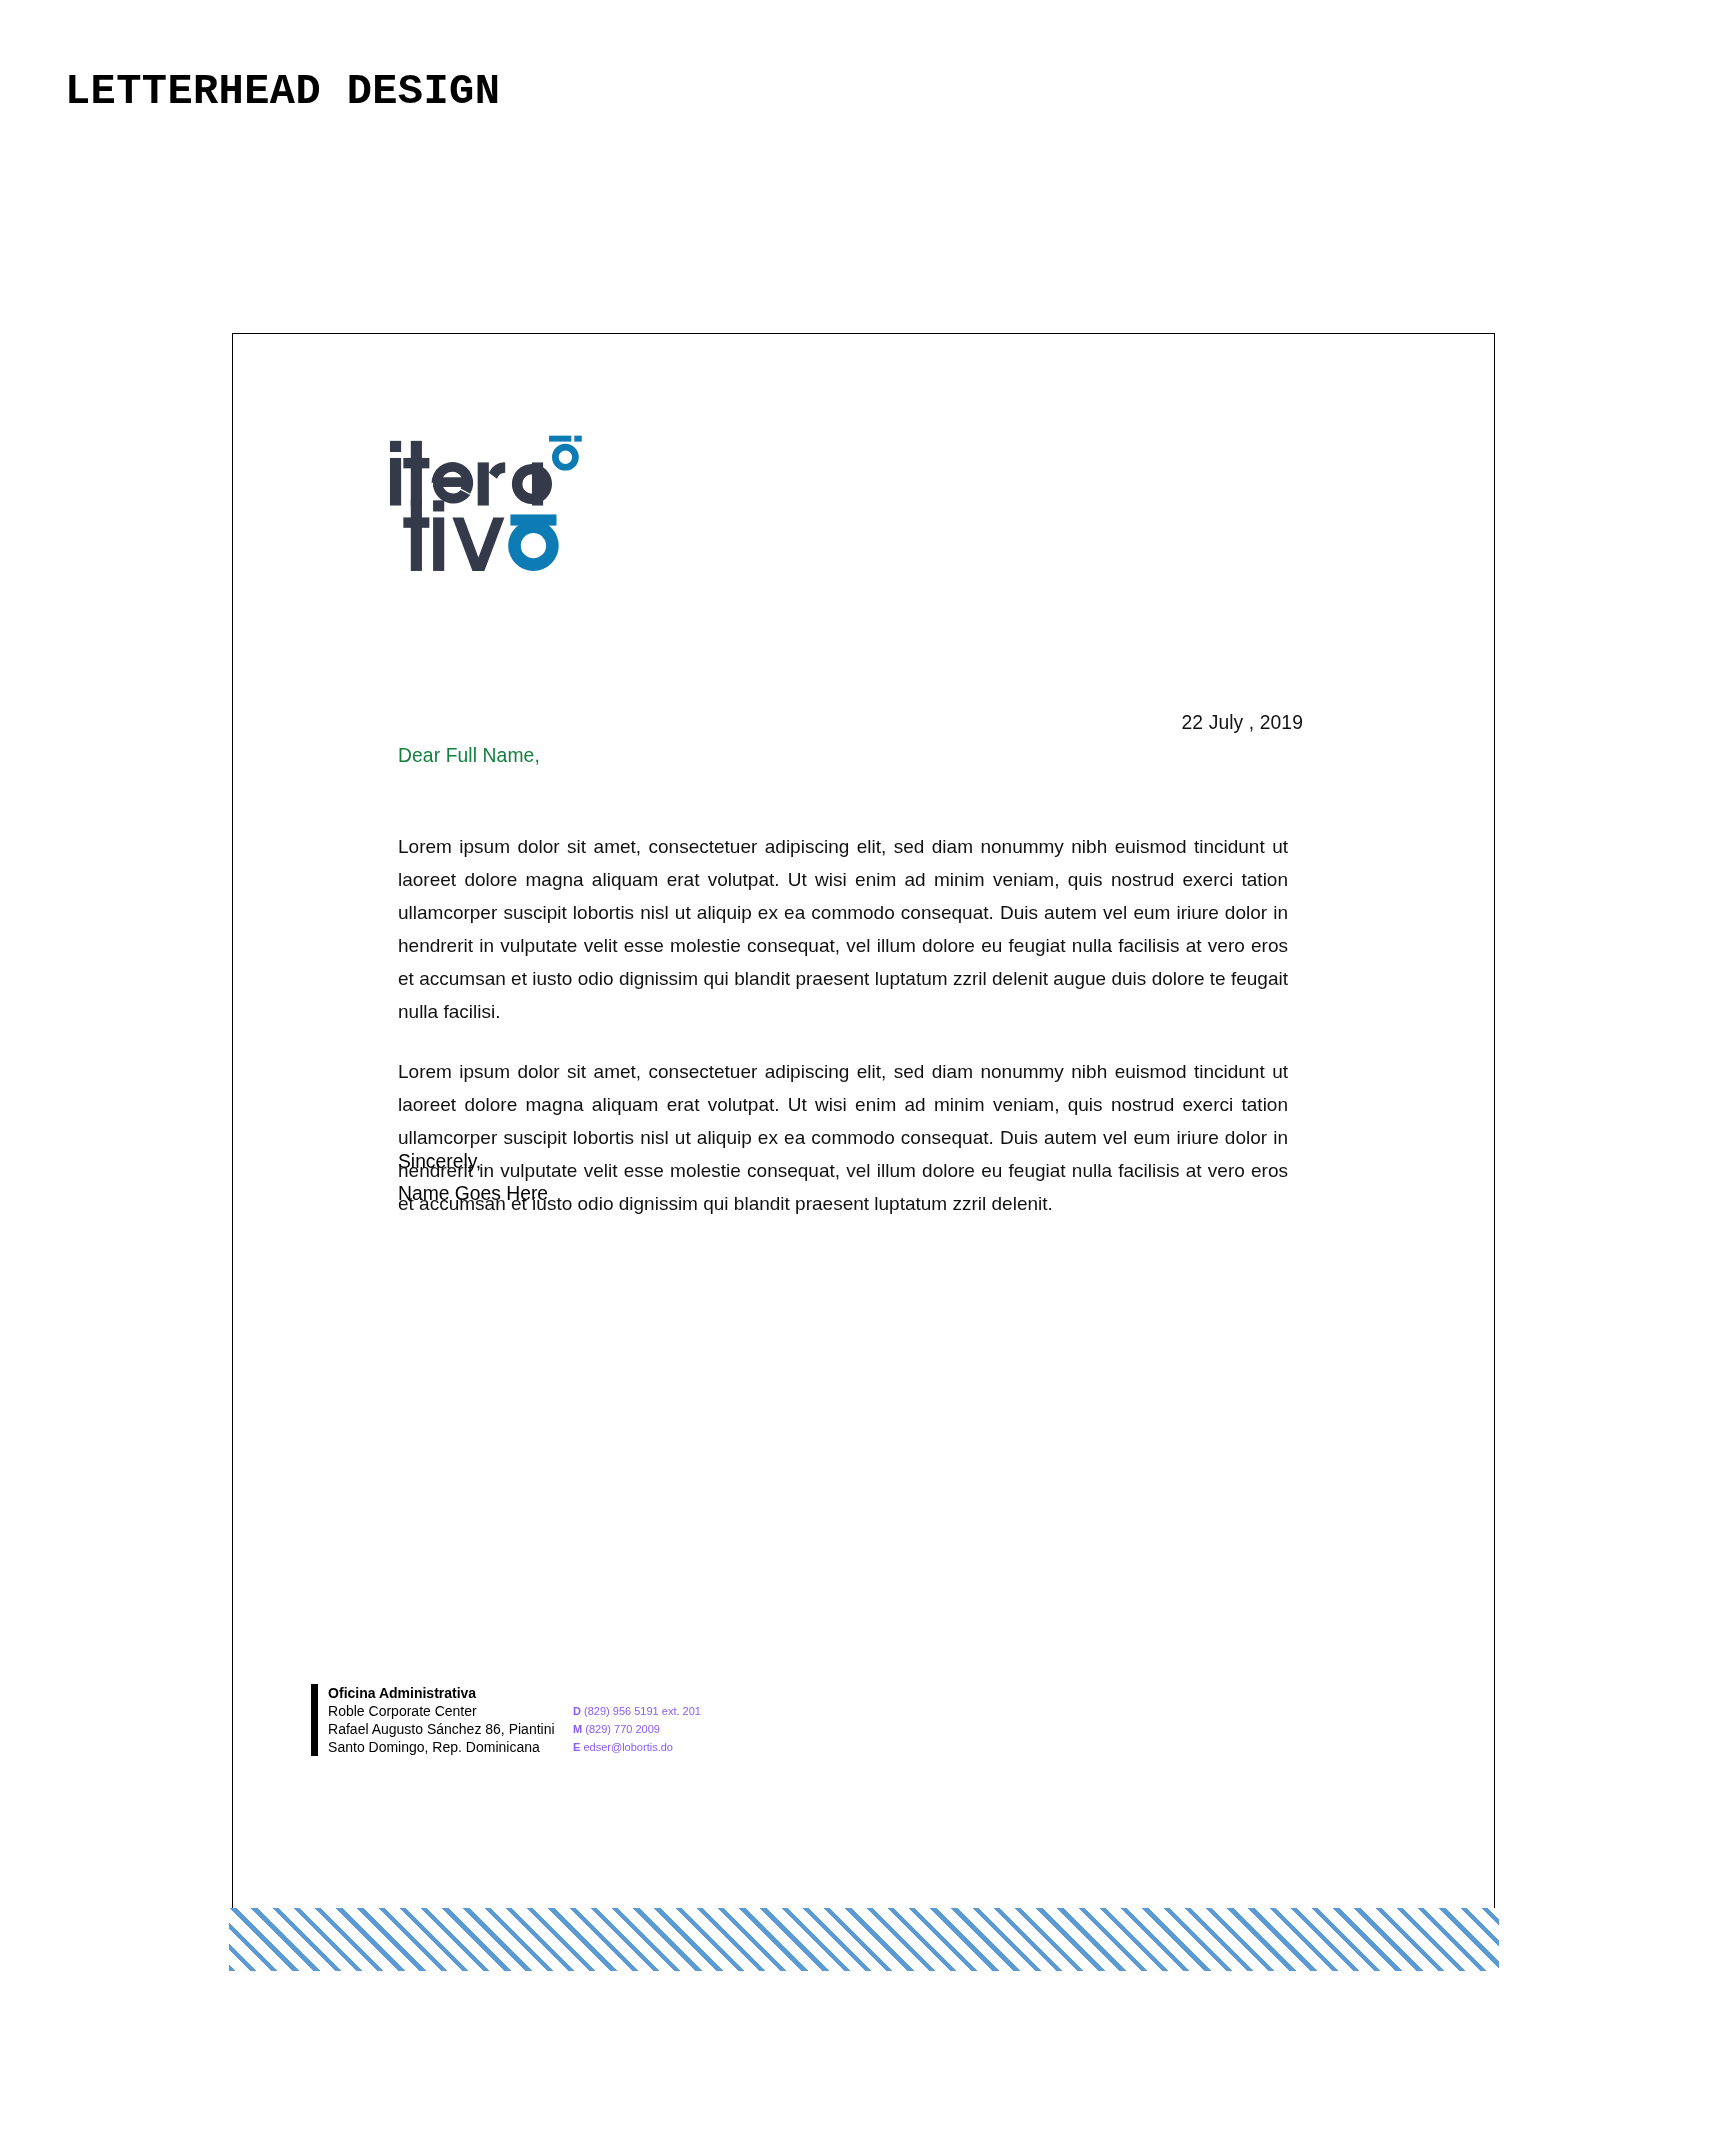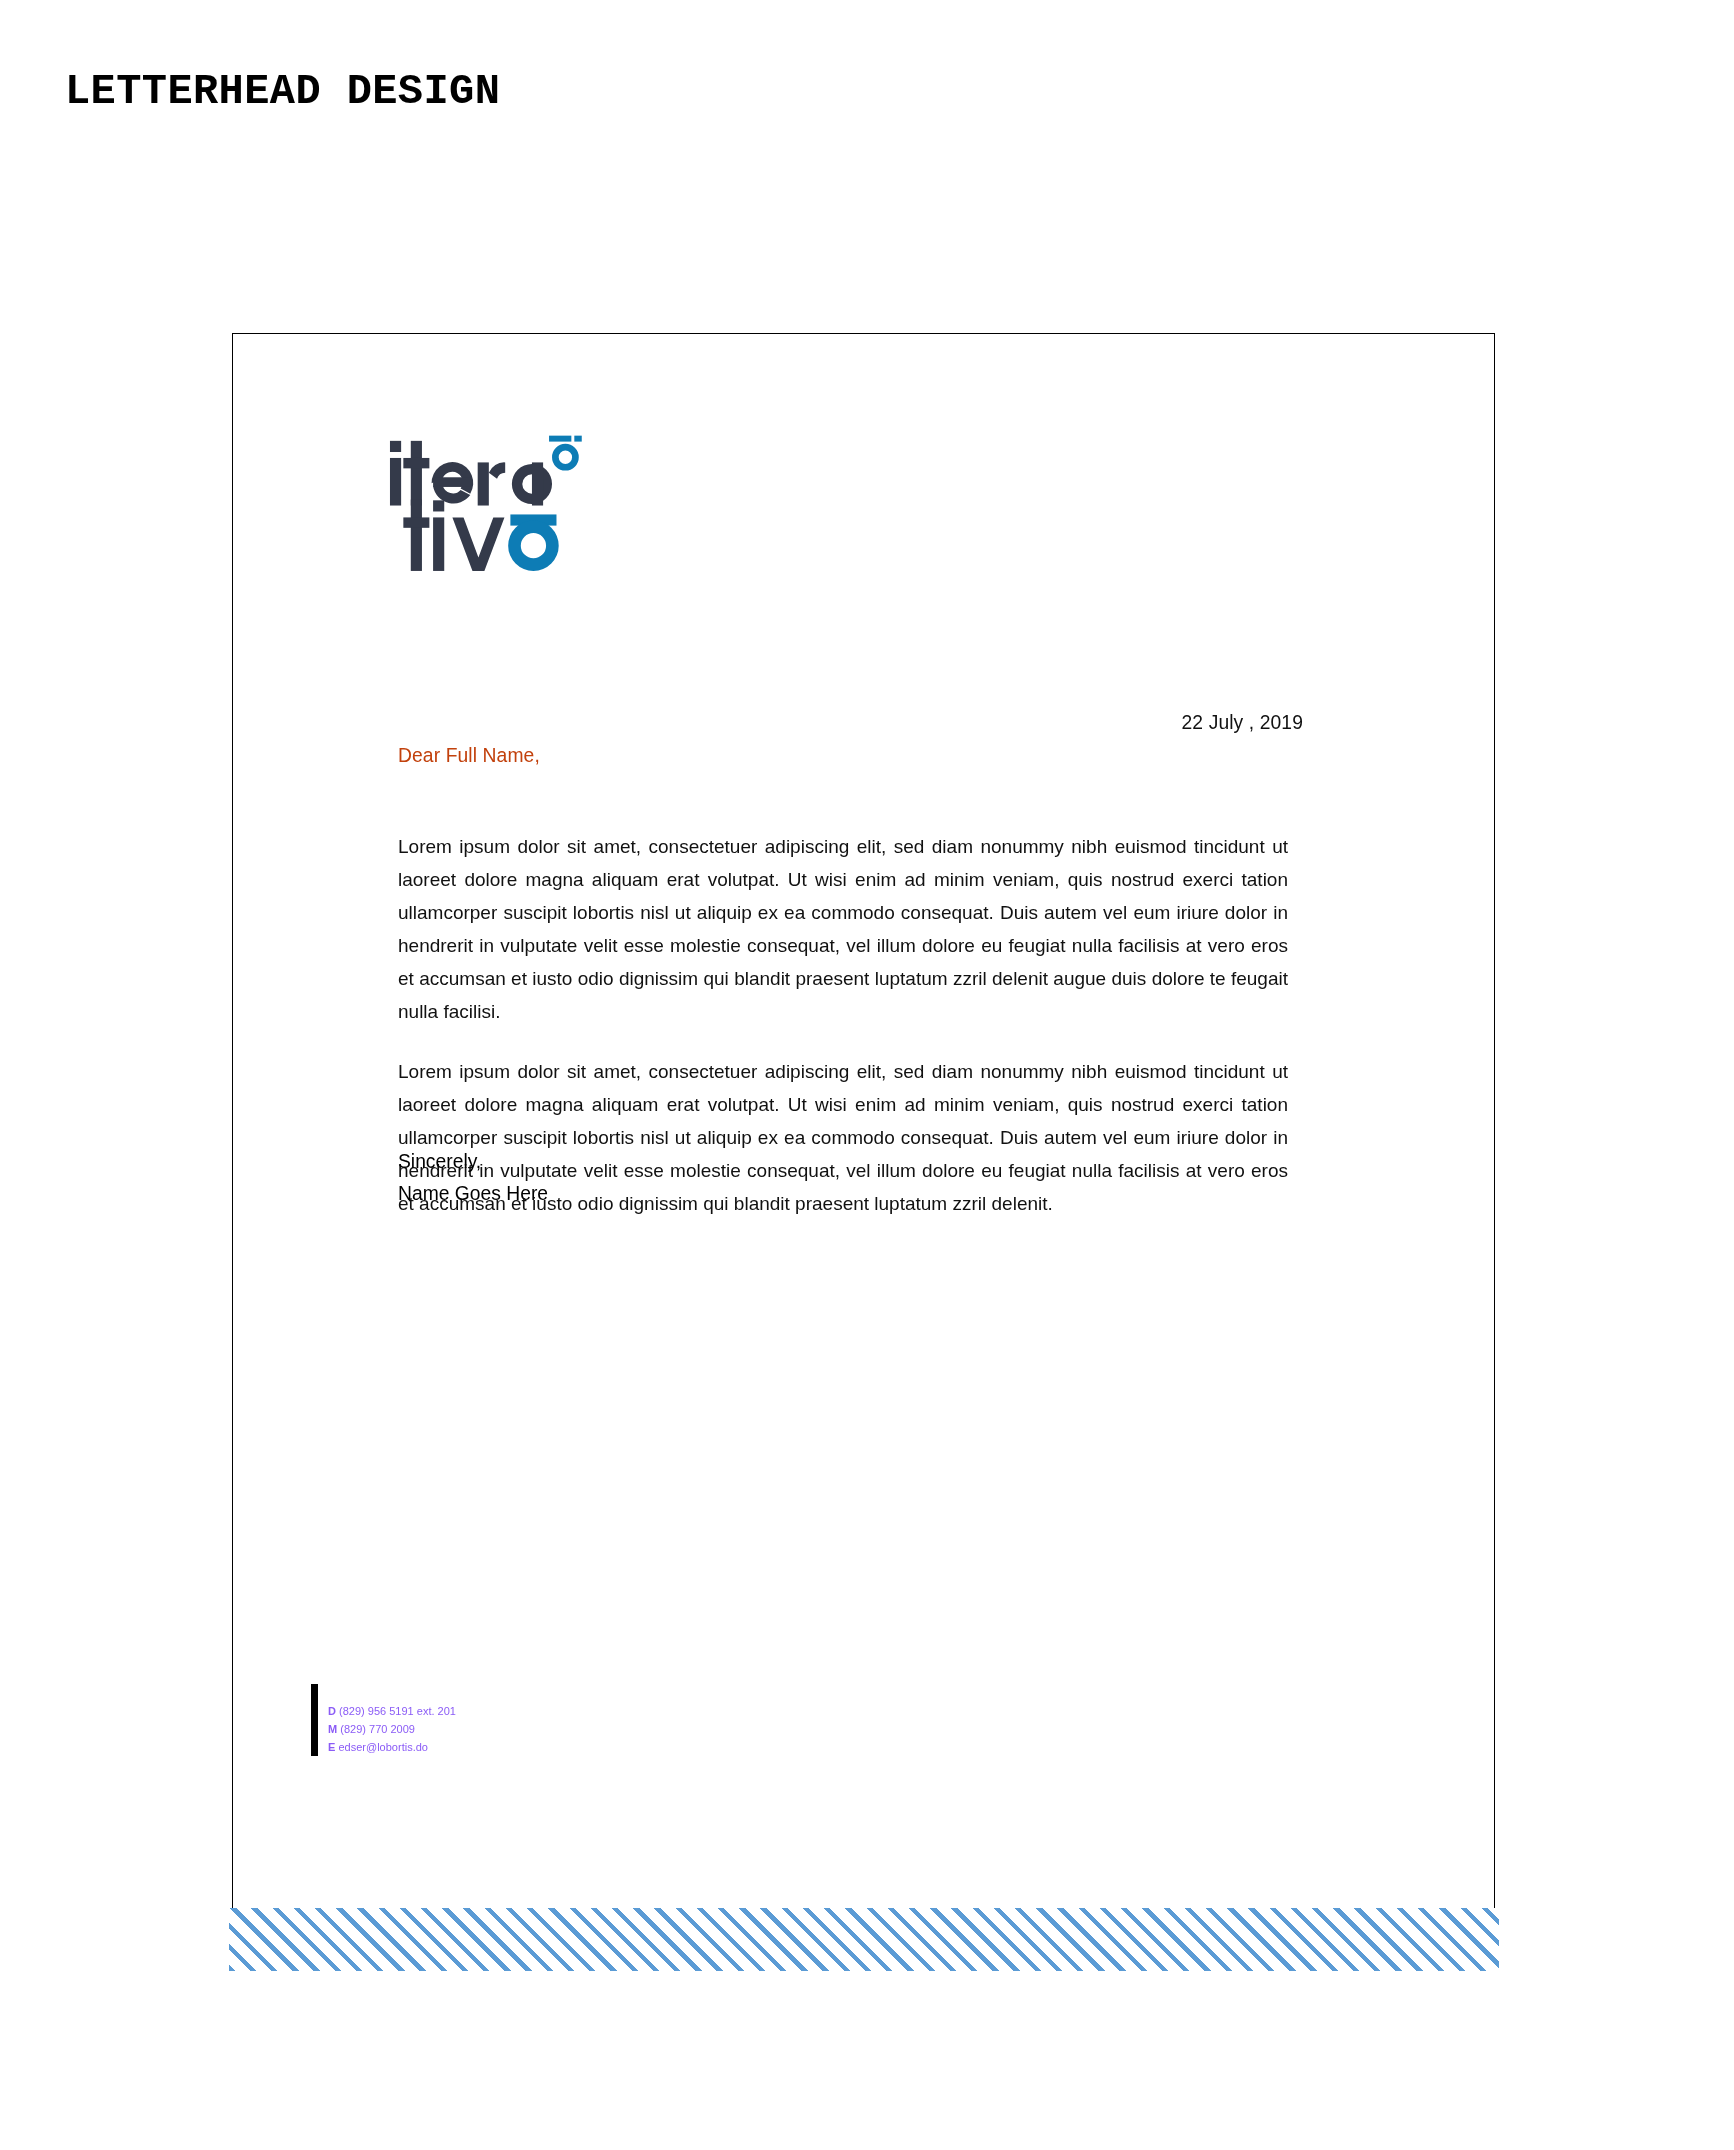--- a/index.html
+++ b/index.html
@@ -57,21 +57,21 @@
     text-align: right;
     font-size: 19.3px;
     color: #111111;
     letter-spacing: 0.1px;
   }
   #salutation {
     position: absolute;
     left: 165px;
     top: 411px;
     font-size: 19.3px;
-    color: #c2410c;
+    color: #15803d;
     letter-spacing: 0.1px;
   }
   #body-copy {
     position: absolute;
     left: 165px;
     top: 496px;
     width: 906px;
   }
   #body-copy p {
     margin: 0 16px 27px 0;
@@ -209,20 +209,26 @@
   </div>
 
   <div id="closing">
     <div>Sincerely,</div>
     <div>Name Goes Here</div>
   </div>
 
   <div id="footer-contact">
     <div id="footer-rule"></div>
     <div id="footer-cols">
+      <div id="footer-address">
+        <div class="addr-heading">Oficina Administrativa</div>
+        <div>Roble Corporate Center</div>
+        <div>Rafael Augusto Sánchez 86, Piantini</div>
+        <div>Santo Domingo, Rep. Dominicana</div>
+      </div>
       <div id="footer-channels">
         <div>
           <span class="ch-key">D</span>
           <span>(829) 956 5191 ext. 201</span>
         </div>
         <div>
           <span class="ch-key">M</span>
           <span>(829) 770 2009</span>
         </div>
         <div>

